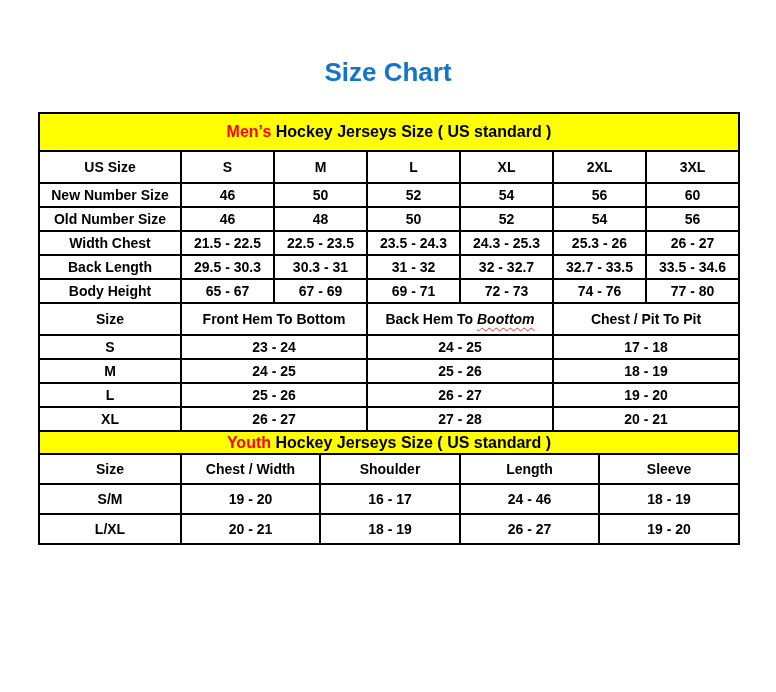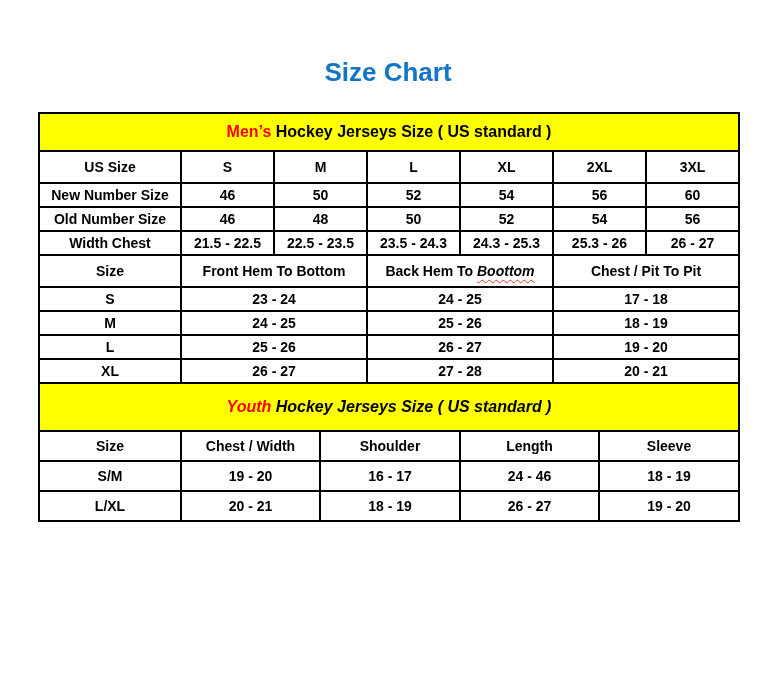--- a/index.html
+++ b/index.html
@@ -50,21 +50,21 @@
     overflow: hidden;
   }
   tr.band-row { height: 38px; }
   tr.band-row td {
     background: var(--band_yellow);
     font-size: 16px;
   }
   tr.band-row .red { color: var(--accent_red); }
   tr.head-row { height: 32px; }
   tr.data-row { height: 24px; }
-  table.youth tr.band-row { height: 48px; font-style: italic; }
+  table.youth tr.band-row { height: 23px; }
   table.youth tr.head-row, table.youth tr.data-row { height: 30px; }
   .squiggle {
     text-decoration-line: underline;
     text-decoration-style: wavy;
     text-decoration-color: var(--squiggle_red);
     text-decoration-thickness: 1px;
     text-underline-offset: 3px;
     font-style: italic;
   }
 </style>
@@ -119,20 +119,38 @@
           <td>56</td>
         </tr>
         <tr class="data-row">
           <td>Width Chest</td>
           <td>21.5 - 22.5</td>
           <td>22.5 - 23.5</td>
           <td>23.5 - 24.3</td>
           <td>24.3 - 25.3</td>
           <td>25.3 - 26</td>
           <td>26 - 27</td>
+        </tr>
+        <tr class="data-row">
+          <td>Back Length</td>
+          <td>29.5 - 30.3</td>
+          <td>30.3 - 31</td>
+          <td>31 - 32</td>
+          <td>32 - 32.7</td>
+          <td>32.7 - 33.5</td>
+          <td>33.5 - 34.6</td>
+        </tr>
+        <tr class="data-row">
+          <td>Body Height</td>
+          <td>65 - 67</td>
+          <td>67 - 69</td>
+          <td>69 - 71</td>
+          <td>72 - 73</td>
+          <td>74 - 76</td>
+          <td>77 - 80</td>
         </tr>
       </tbody>
     </table>
 
     <table class="size-table womens">
       <colgroup>
         <col style="width:142px">
           <col style="width:186px">
           <col style="width:186px">
           <col style="width:186px">

